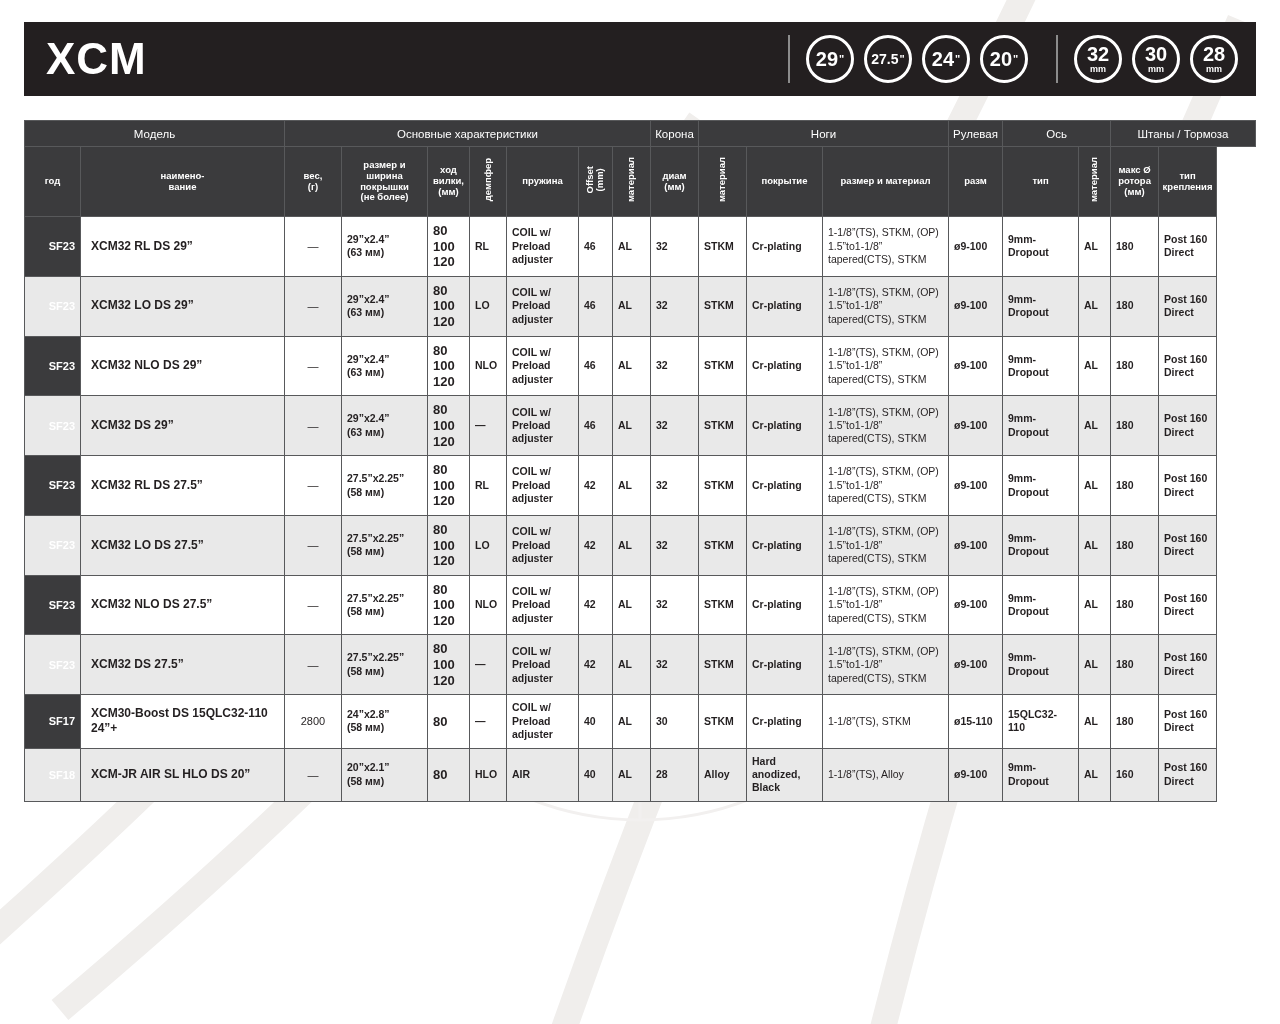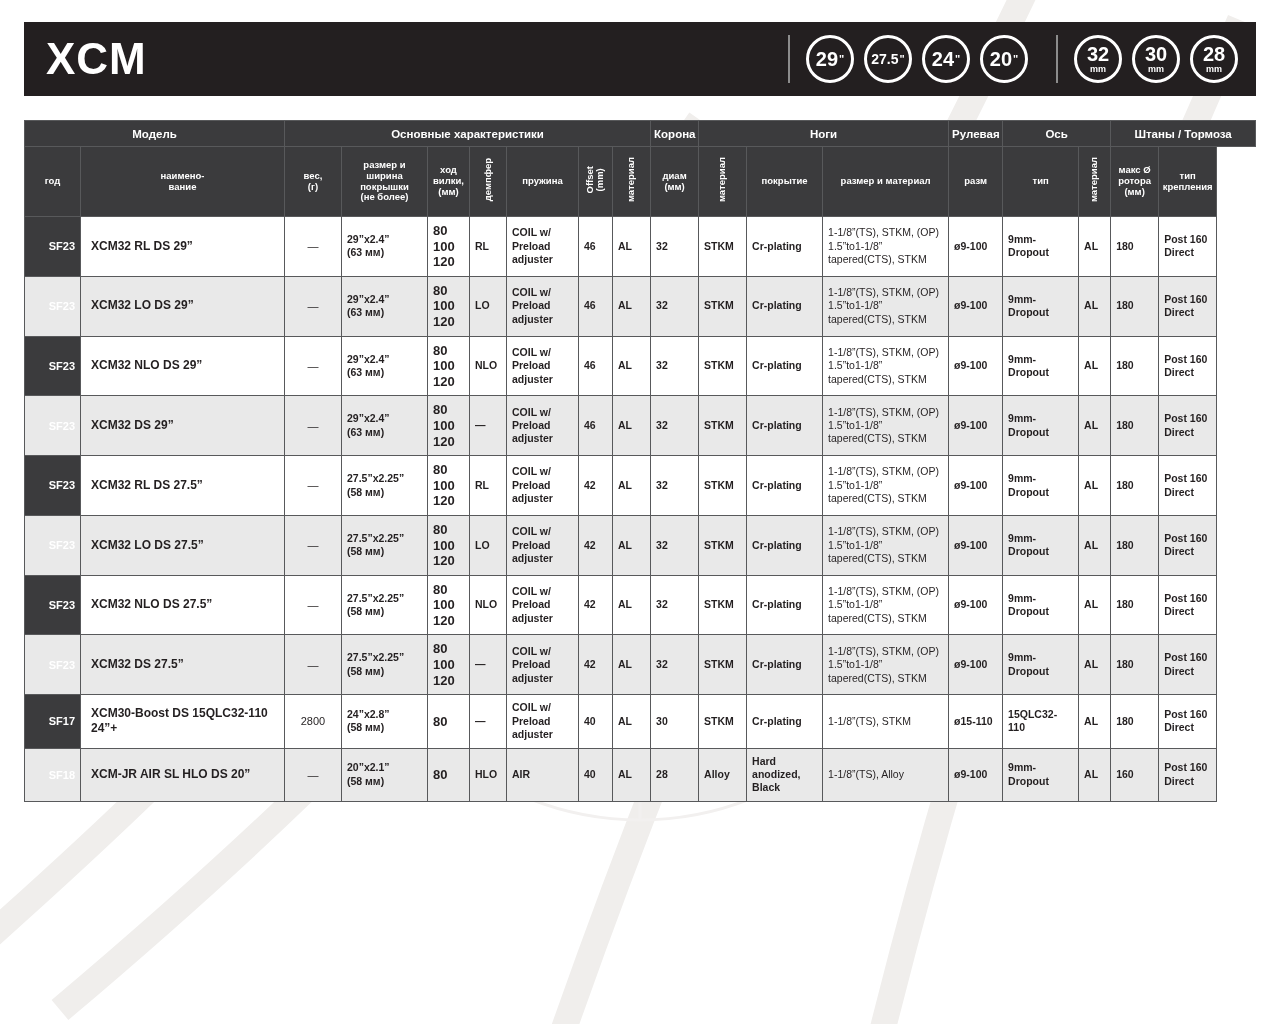--- a/index.html
+++ b/index.html
@@ -88,21 +88,21 @@
   }
   table.spec th, table.spec td {
     border: 1px solid #58595b;
     vertical-align: middle;
   }
   
   tr.grp th {
     background: #3b3b3d;
     color: #ffffff;
     font-size: 11.5px;
-    font-weight: bold;
+    font-weight: normal;
     height: 26px;
     text-align: center;
     padding: 0 3px;
   }
   
   tr.sub th {
     background: #3b3b3d;
     color: #ffffff;
     font-size: 9.5px;
     font-weight: bold;

